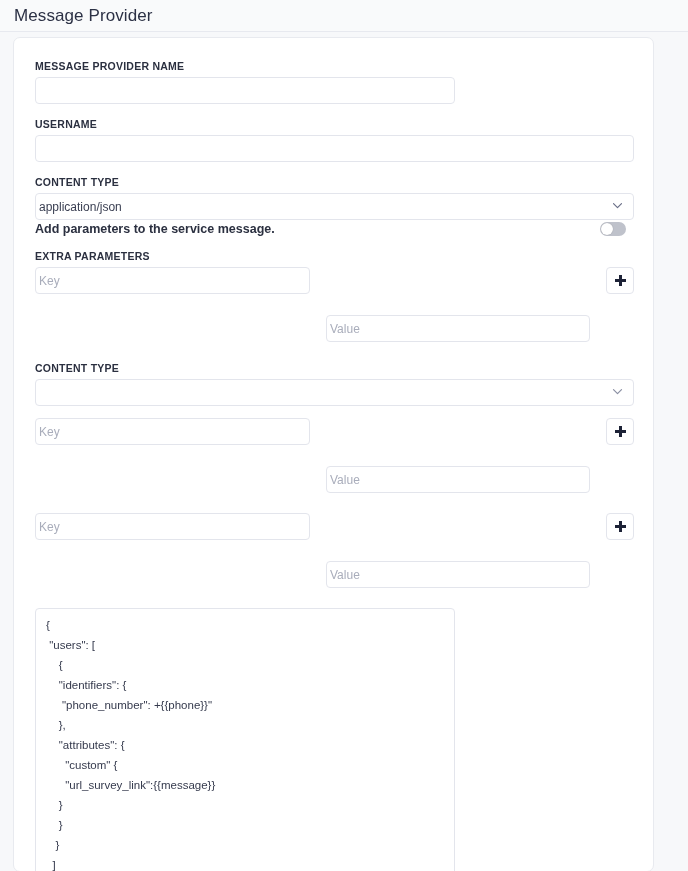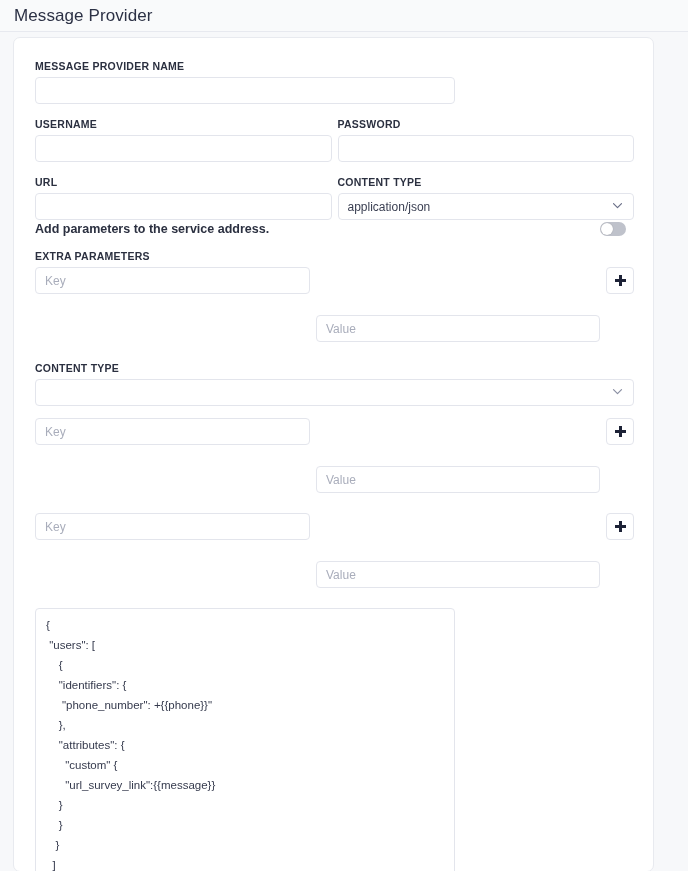--- a/index.html
+++ b/index.html
@@ -57,21 +57,21 @@
 
   .input {
     width: 100%;
     height: 27px;
     border: 1px solid #e3e5ec;
     border-radius: 4px;
     background: #fff;
     font-family: "Liberation Sans", sans-serif;
     font-size: 12px;
     color: #3a3f52;
-    padding: 0 9px;
+    padding: 0 3px;
     outline: none;
   }
   .input::placeholder { color: #a9adbb; }
 
   .block { margin-bottom: 14px; }
 
   
   .select-wrap { position: relative; width: 100%; }
   .select-wrap .input { padding-right: 26px; }
   .chev {
@@ -110,21 +110,21 @@
     border-radius: 50%;
     background: #ffffff;
     top: 1px; left: 1px;
     box-shadow: 0 0 1px rgba(0,0,0,.3);
   }
 
   
   .kv-row {
     display: flex;
     align-items: stretch;
-    gap: 6px;
+    gap: 16px;
   }
   .kv-key   { flex: 0 0 275px; }
   .kv-value { flex: 1 1 auto; margin-top: 48px; }
   .add-btn {
     flex: 0 0 28px;
     width: 28px;
     height: 27px;
     border: 1px solid #e3e5ec;
     border-radius: 4px;
     background: #fff;
@@ -173,46 +173,38 @@
     <div class="block">
       <div class="label">MESSAGE PROVIDER NAME</div>
       <input class="input" style="width: 420px;" placeholder="">
     </div>
 
     <div class="field-row block">
       <div class="col">
         <div class="label">USERNAME</div>
         <input class="input" placeholder="" style="">
       </div>
-      <div class="col">
-        <div class="label">PASSWORD</div>
-        <input class="input" placeholder="" style="">
-      </div>
     </div>
 
     <div class="field-row">
-      <div class="col">
-        <div class="label">URL</div>
-        <input class="input" placeholder="" style="">
-      </div>
       <div class="col">
         <div class="label">CONTENT TYPE</div>
         <div class="select-wrap">
           <input class="input" value="application/json" style="">
           <span class="chev">
             <svg width="13" height="13" viewBox="0 0 13 13">
               <path d="M2.5 4.6 L6.5 8.6 L10.5 4.6" fill="none" stroke="#6b7088" stroke-width="1.2" stroke-linecap="round" stroke-linejoin="round"></path>
             </svg>
           </span>
         </div>
       </div>
     </div>
 
     <div class="toggle-row">
-      <span class="toggle-text">Add parameters to the service address.</span>
+      <span class="toggle-text">Add parameters to the service message.</span>
       <span class="toggle">
         <span class="knob"></span>
       </span>
     </div>
 
     <div>
       <div class="label">EXTRA PARAMETERS</div>
       <div class="kv-row">
         <input class="input kv-key" placeholder="Key" style="">
         <input class="input kv-value" placeholder="Value" style="">

